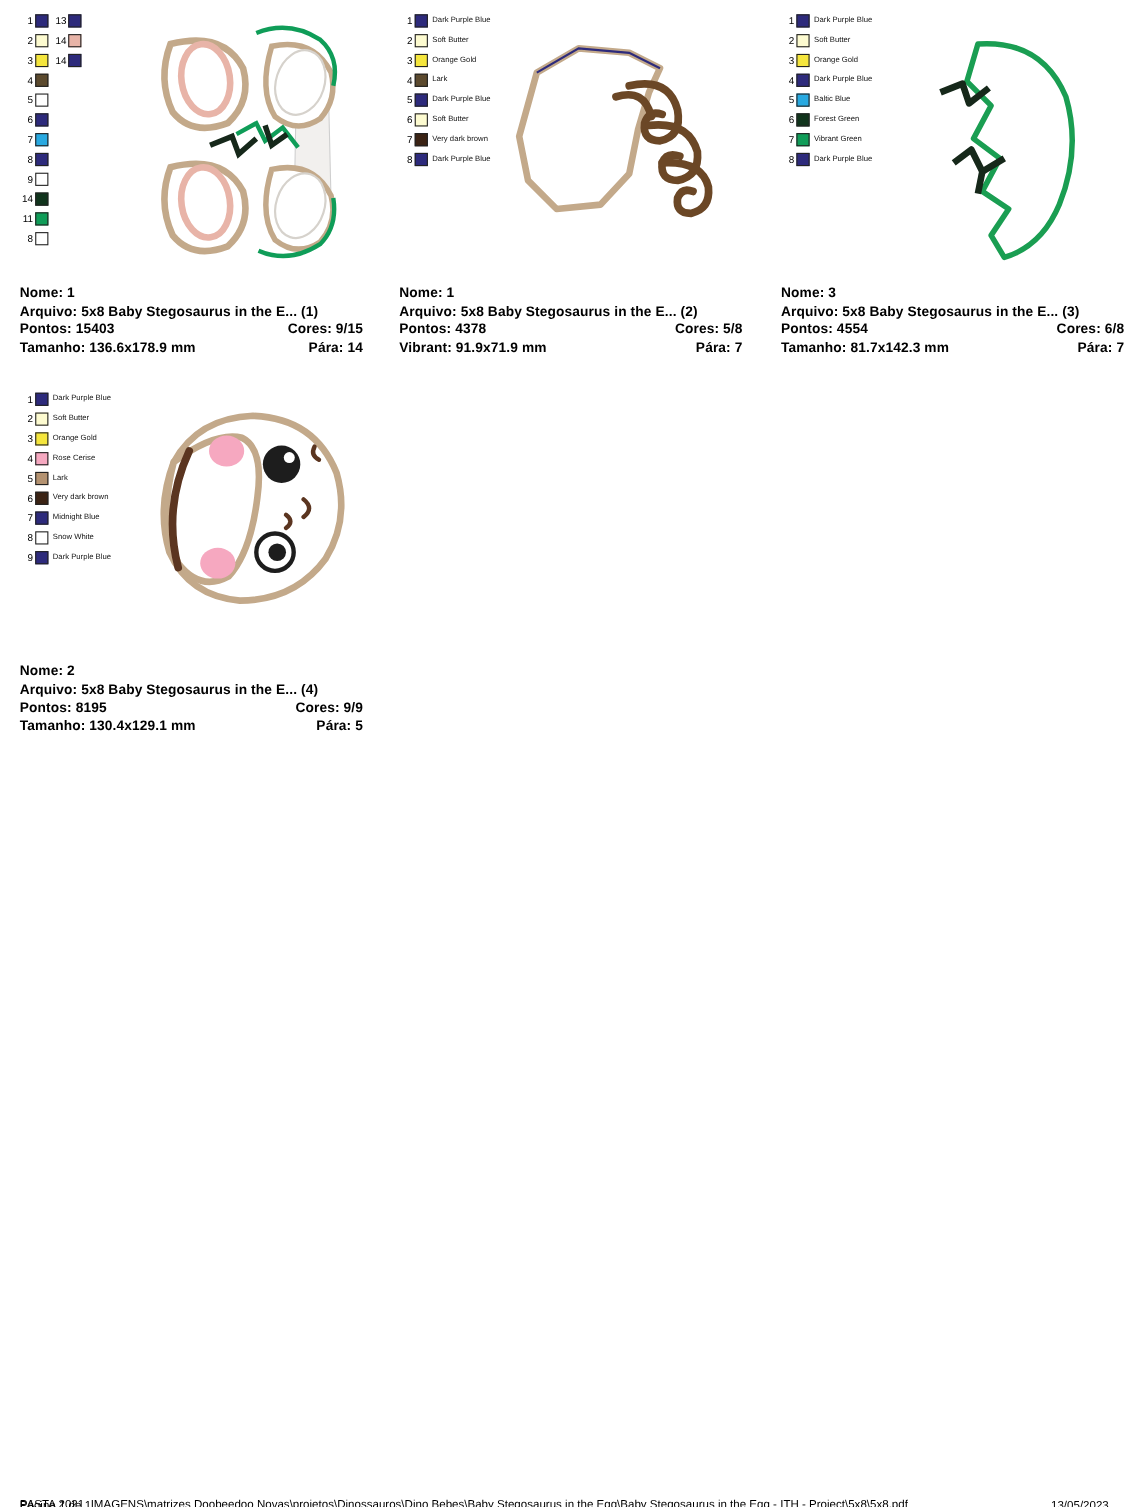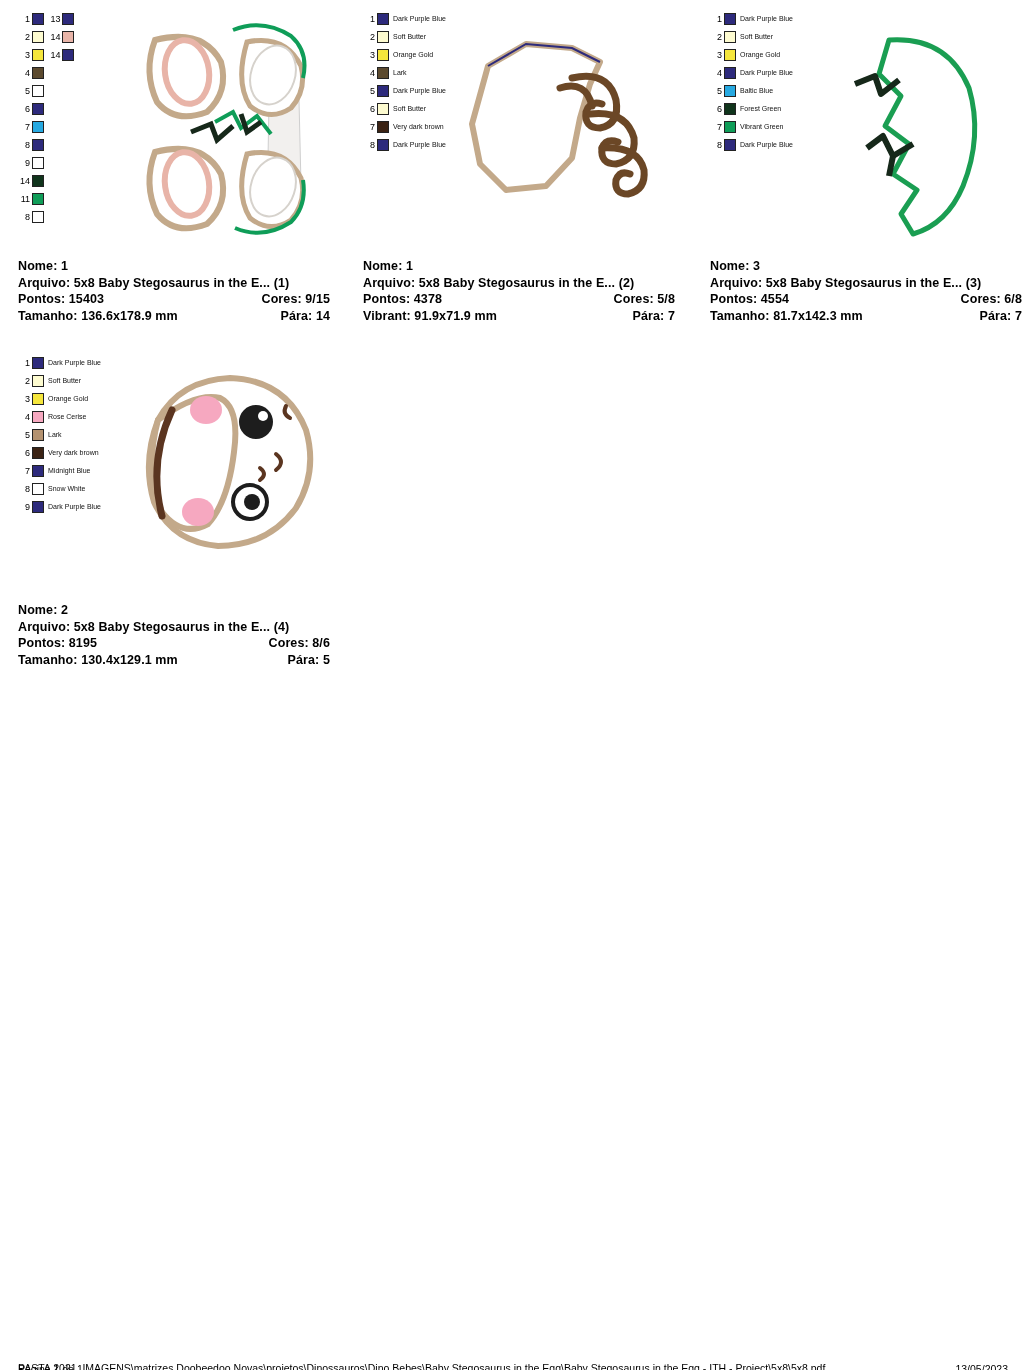--- a/index.html
+++ b/index.html
@@ -444,21 +444,21 @@
         <path d="M160 116 q8 6 0 12" fill="none" stroke="#5b3520" stroke-width="4" stroke-linecap="round"></path>
         <path d="M186 54 q-4 8 4 12" fill="none" stroke="#5b3520" stroke-width="4" stroke-linecap="round"></path>
       </svg>
     </div>
 
     <div class="caption">
       <div>Nome: 2</div>
       <div>Arquivo: 5x8 Baby Stegosaurus in the E... (4)</div>
       <div class="row">
         <span class="left">Pontos: 8195</span>
-        <span class="right">Cores: 8/6</span>
+        <span class="right">Cores: 9/9</span>
       </div>
       <div class="row">
         <span class="left">Tamanho: 130.4x129.1 mm</span>
         <span class="right">Pára: 5</span>
       </div>
     </div>
   </div>
 
   <div class="footer">
     <span class="path">PASTA 2021_IMAGENS\matrizes Doobeedoo Novas\projetos\Dinossauros\Dino Bebes\Baby Stegosaurus in the Egg\Baby Stegosaurus in the Egg - ITH - Project\5x8\5x8.pdf</span>

